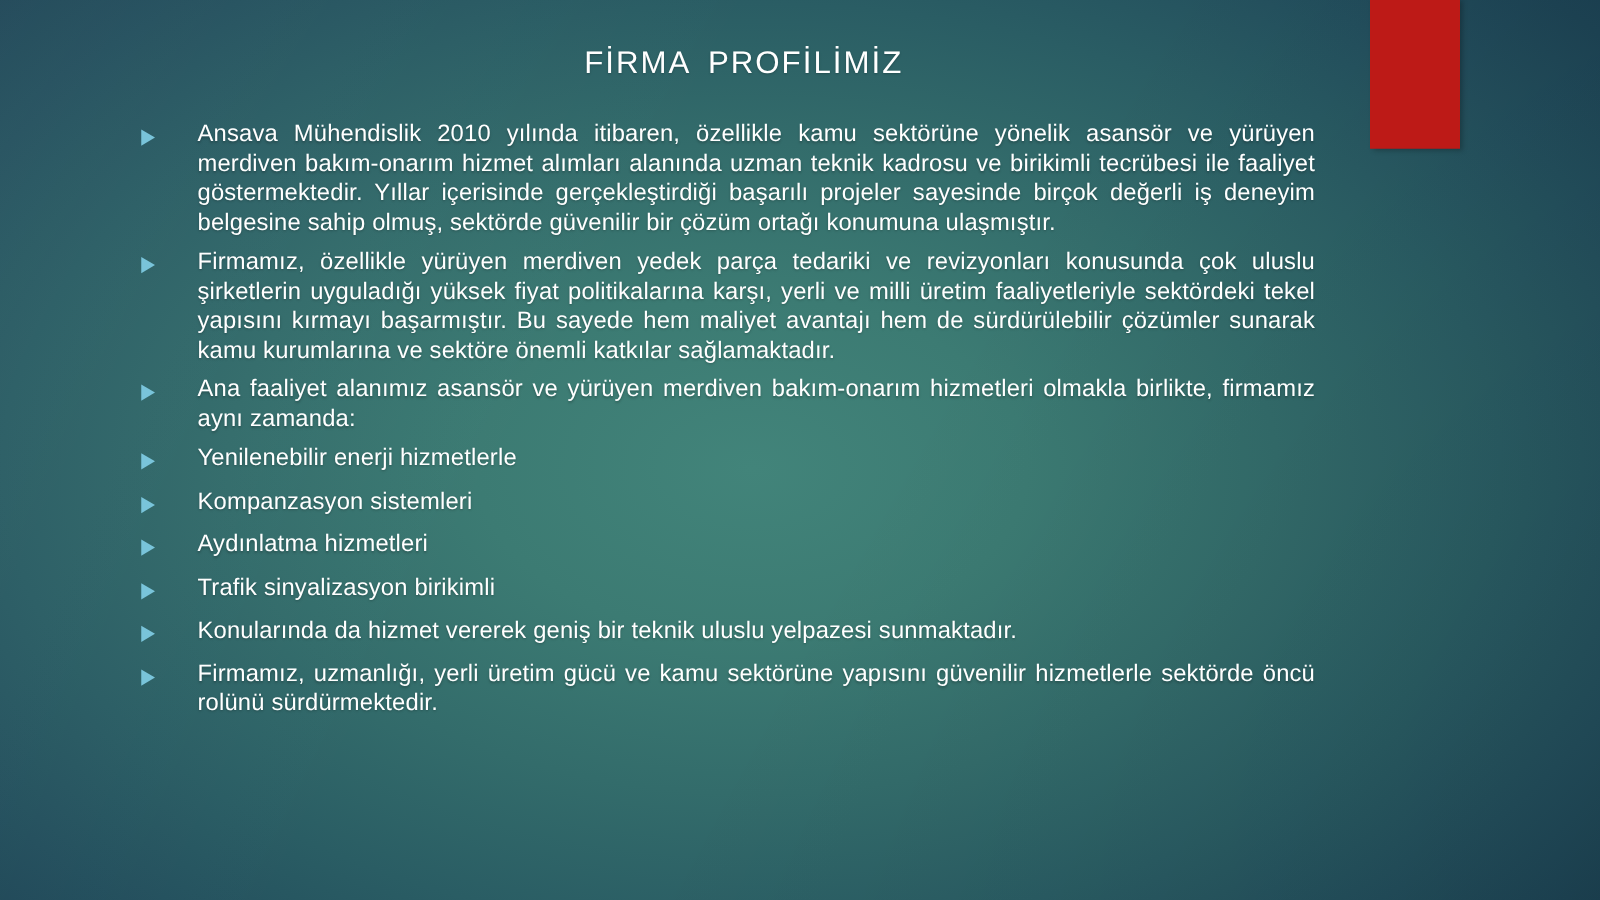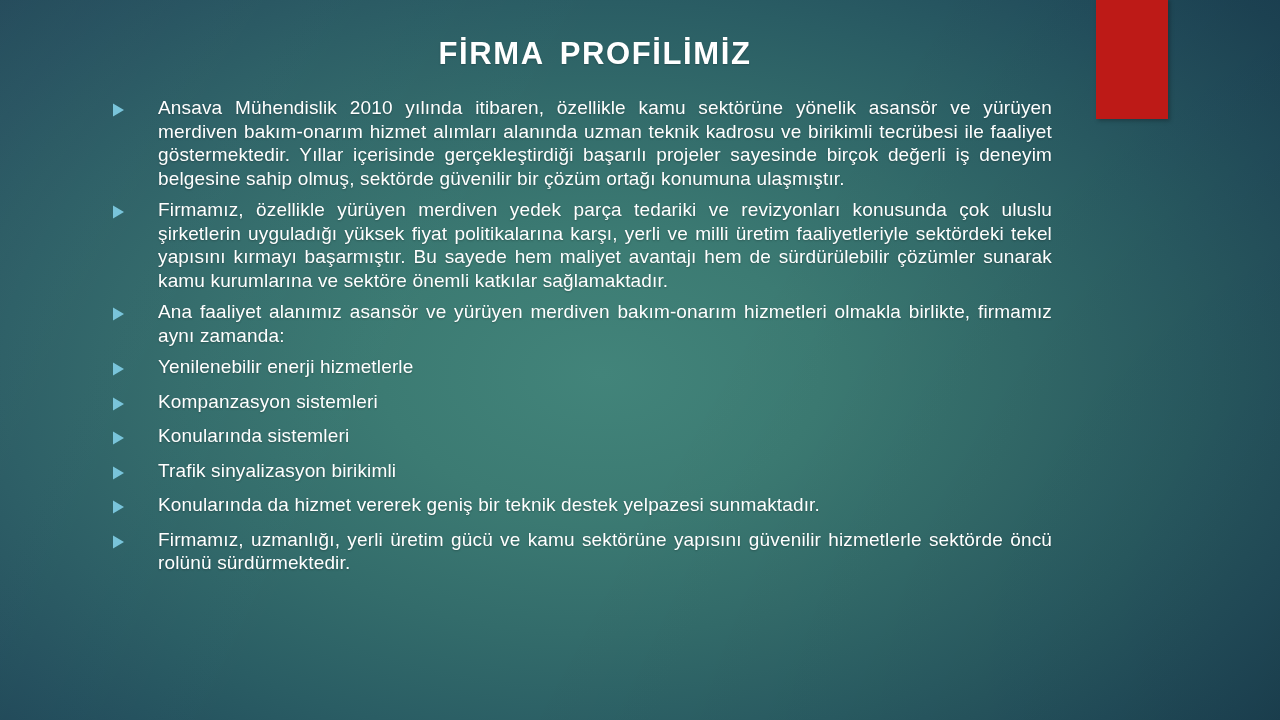--- a/index.html
+++ b/index.html
@@ -54,22 +54,22 @@
     z-index: 3;
   }
 
   .title {
     position: absolute;
     left: 0;
     top: 36px;
     width: 1190px;
     text-align: center;
     color: #ffffff;
-    font-size: 31px;
-    font-weight: bold;
+    font-size: 25px;
+    font-weight: normal;
     letter-spacing: 1.6px;
     word-spacing: 6px;
     z-index: 4;
     text-shadow: 0 1px 2px rgba(0,0,0,0.22);
   }
 
   .body-area {
     position: absolute;
     left: 112px;
     top: 96px;
@@ -174,37 +174,37 @@
           </svg>
         </span>
         <span class="bullet-text">Kompanzasyon sistemleri</span>
       </div>
       <div class="bullet-row short">
         <span class="bullet-marker">
           <svg viewBox="0 0 13 14" xmlns="http://www.w3.org/2000/svg">
             <polygon points="1,0.5 12,7 1,13.5" fill="#79c4da"></polygon>
           </svg>
         </span>
-        <span class="bullet-text">Konularında sistemleri</span>
+        <span class="bullet-text">Aydınlatma hizmetleri</span>
       </div>
       <div class="bullet-row short">
         <span class="bullet-marker">
           <svg viewBox="0 0 13 14" xmlns="http://www.w3.org/2000/svg">
             <polygon points="1,0.5 12,7 1,13.5" fill="#79c4da"></polygon>
           </svg>
         </span>
         <span class="bullet-text">Trafik sinyalizasyon birikimli</span>
       </div>
       <div class="bullet-row short">
         <span class="bullet-marker">
           <svg viewBox="0 0 13 14" xmlns="http://www.w3.org/2000/svg">
             <polygon points="1,0.5 12,7 1,13.5" fill="#79c4da"></polygon>
           </svg>
         </span>
-        <span class="bullet-text">Konularında da hizmet vererek geniş bir teknik destek yelpazesi sunmaktadır.</span>
+        <span class="bullet-text">Konularında da hizmet vererek geniş bir teknik uluslu yelpazesi sunmaktadır.</span>
       </div>
       <div class="bullet-row para">
         <span class="bullet-marker">
           <svg viewBox="0 0 13 14" xmlns="http://www.w3.org/2000/svg">
             <polygon points="1,0.5 12,7 1,13.5" fill="#79c4da"></polygon>
           </svg>
         </span>
         <span class="bullet-text">Firmamız, uzmanlığı, yerli üretim gücü ve kamu sektörüne yapısını güvenilir hizmetlerle sektörde öncü rolünü sürdürmektedir.</span>
       </div>
     </div>

